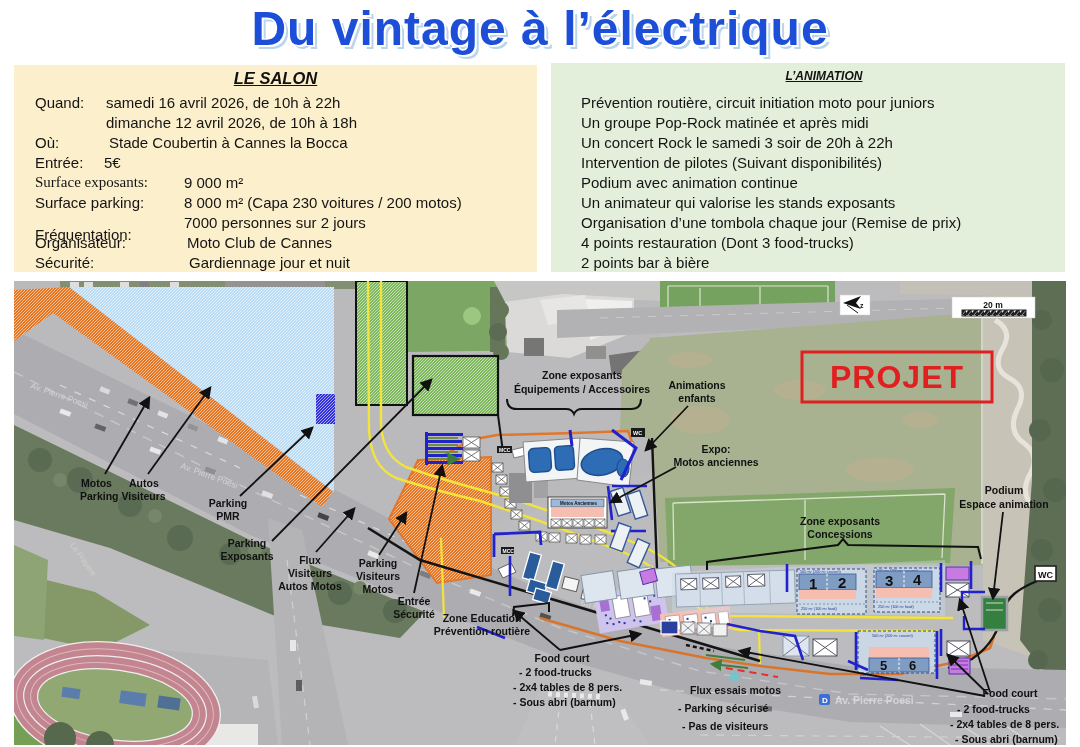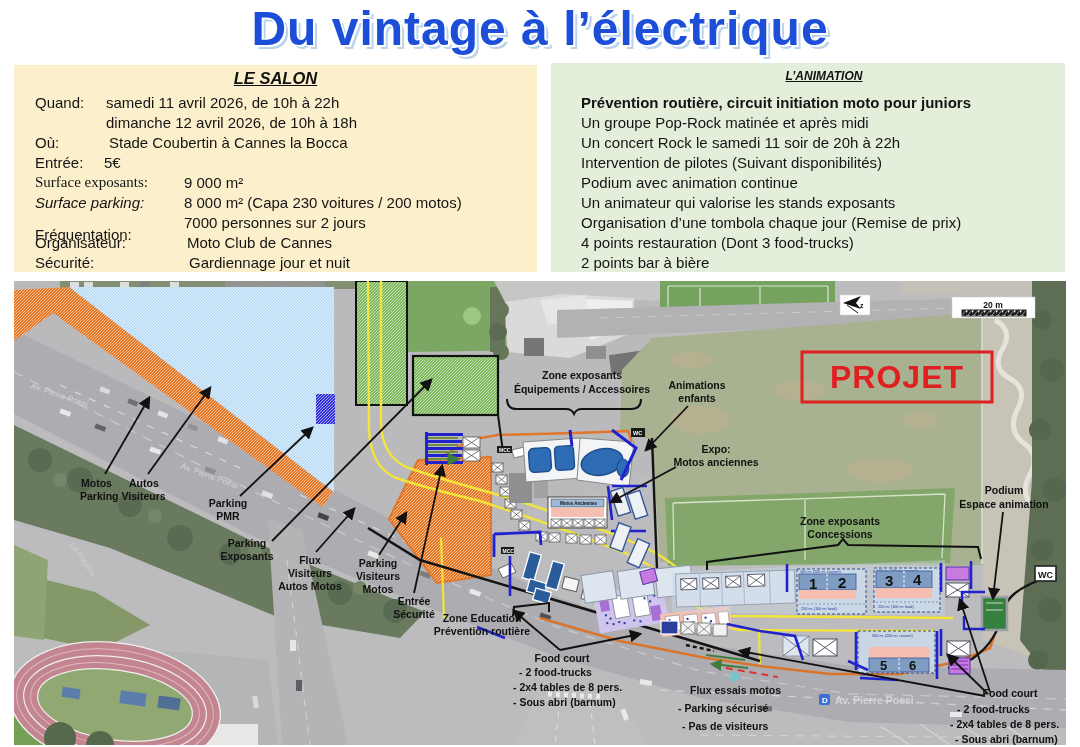--- a/index.html
+++ b/index.html
@@ -13,44 +13,44 @@
 
 <div class="abs" style="left:0;top:1px;width:1080px;text-align:center;font-size:48px;font-weight:bold;color:#1d4ed8;letter-spacing:1px;text-shadow:-1px -1px 0 #ffffff,1px -1px 0 #ffffff,-1px 1px 0 #ffffff,2px 2px 0 #ffffff,4px 4px 0 #b9d4ec;">Du vintage à l’électrique</div>
 
 <div class="abs" style="left:1111px;top:2px;font-size:10px;font-weight:normal;color:#111;">V2</div>
 
 <div class="abs" style="left:14px;top:65px;width:523px;height:207px;background:#fcefcb;"></div>
 
 <div class="abs" style="left:14px;top:69px;width:523px;text-align:center;font-size:16.5px;font-weight:bold;font-style:italic;text-decoration:underline;color:#111;">LE SALON</div>
 
 <div class="bl" style="left:35px;top:94px;">Quand:</div>
-<div class="bl" style="left:106px;top:94px;">samedi 11 avril 2026, de 10h à 22h</div>
+<div class="bl" style="left:106px;top:94px;">samedi 16 avril 2026, de 10h à 22h</div>
 <div class="bl" style="left:106px;top:114px;">dimanche 12 avril 2026, de 10h à 18h</div>
 <div class="bl" style="left:35px;top:134px;">Où:</div>
 <div class="bl" style="left:109px;top:134px;">Stade Coubertin à Cannes la Bocca</div>
 <div class="bl" style="left:35px;top:154px;">Entrée:</div>
 <div class="bl" style="left:104px;top:154px;">5€</div>
 <div class="bl" style="left:35px;top:174px;font-family:Liberation Serif, serif;">Surface exposants:</div>
 <div class="bl" style="left:184px;top:174px;">9 000 m²</div>
-<div class="bl" style="left:35px;top:194px;font-style:italic;">Surface parking:</div>
+<div class="bl" style="left:35px;top:194px;">Surface parking:</div>
 <div class="bl" style="left:184px;top:194px;">8 000 m² (Capa 230 voitures / 200 motos)</div>
 <div class="bl" style="left:35px;top:214px;margin-top:12px;">Fréquentation:</div>
 <div class="bl" style="left:184px;top:214px;">7000 personnes sur 2 jours</div>
 <div class="bl" style="left:35px;top:234px;">Organisateur:</div>
 <div class="bl" style="left:187px;top:234px;">Moto Club de Cannes</div>
 <div class="bl" style="left:35px;top:254px;">Sécurité:</div>
 <div class="bl" style="left:189px;top:254px;">Gardiennage jour et nuit</div>
 
 <div class="abs" style="left:551px;top:63px;width:514px;height:209px;background:#e4efdb;"></div>
 
 <div class="abs" style="left:551px;top:69px;width:514px;text-align:center;font-size:12px;font-weight:bold;font-style:italic;text-decoration:underline;color:#111;padding-left:16px;">L’ANIMATION</div>
 
-<div class="bl" style="left:581px;top:94px;font-weight:bold;">Prévention routière, circuit initiation moto pour juniors</div>
+<div class="bl" style="left:581px;top:94px;">Prévention routière, circuit initiation moto pour juniors</div>
 <div class="bl" style="left:581px;top:114px;">Un groupe Pop-Rock matinée et après midi</div>
-<div class="bl" style="left:581px;top:134px;">Un concert Rock le samedi 11 soir de 20h à 22h</div>
+<div class="bl" style="left:581px;top:134px;">Un concert Rock le samedi 3 soir de 20h à 22h</div>
 <div class="bl" style="left:581px;top:154px;">Intervention de pilotes (Suivant disponibilités)</div>
 <div class="bl" style="left:581px;top:174px;">Podium avec animation continue</div>
 <div class="bl" style="left:581px;top:194px;">Un animateur qui valorise les stands exposants</div>
 <div class="bl" style="left:581px;top:214px;">Organisation d’une tombola chaque jour (Remise de prix)</div>
 <div class="bl" style="left:581px;top:234px;">4 points restauration (Dont 3 food-trucks)</div>
 <div class="bl" style="left:581px;top:254px;">2 points bar à bière</div>
 
 <svg class="abs" style="left:14px;top:281px;" width="1052" height="464" viewBox="14 281 1052 464" font-family="Liberation Sans, sans-serif">
 <defs>
 <pattern id="hblue" width="3" height="3" patternUnits="userSpaceOnUse">

